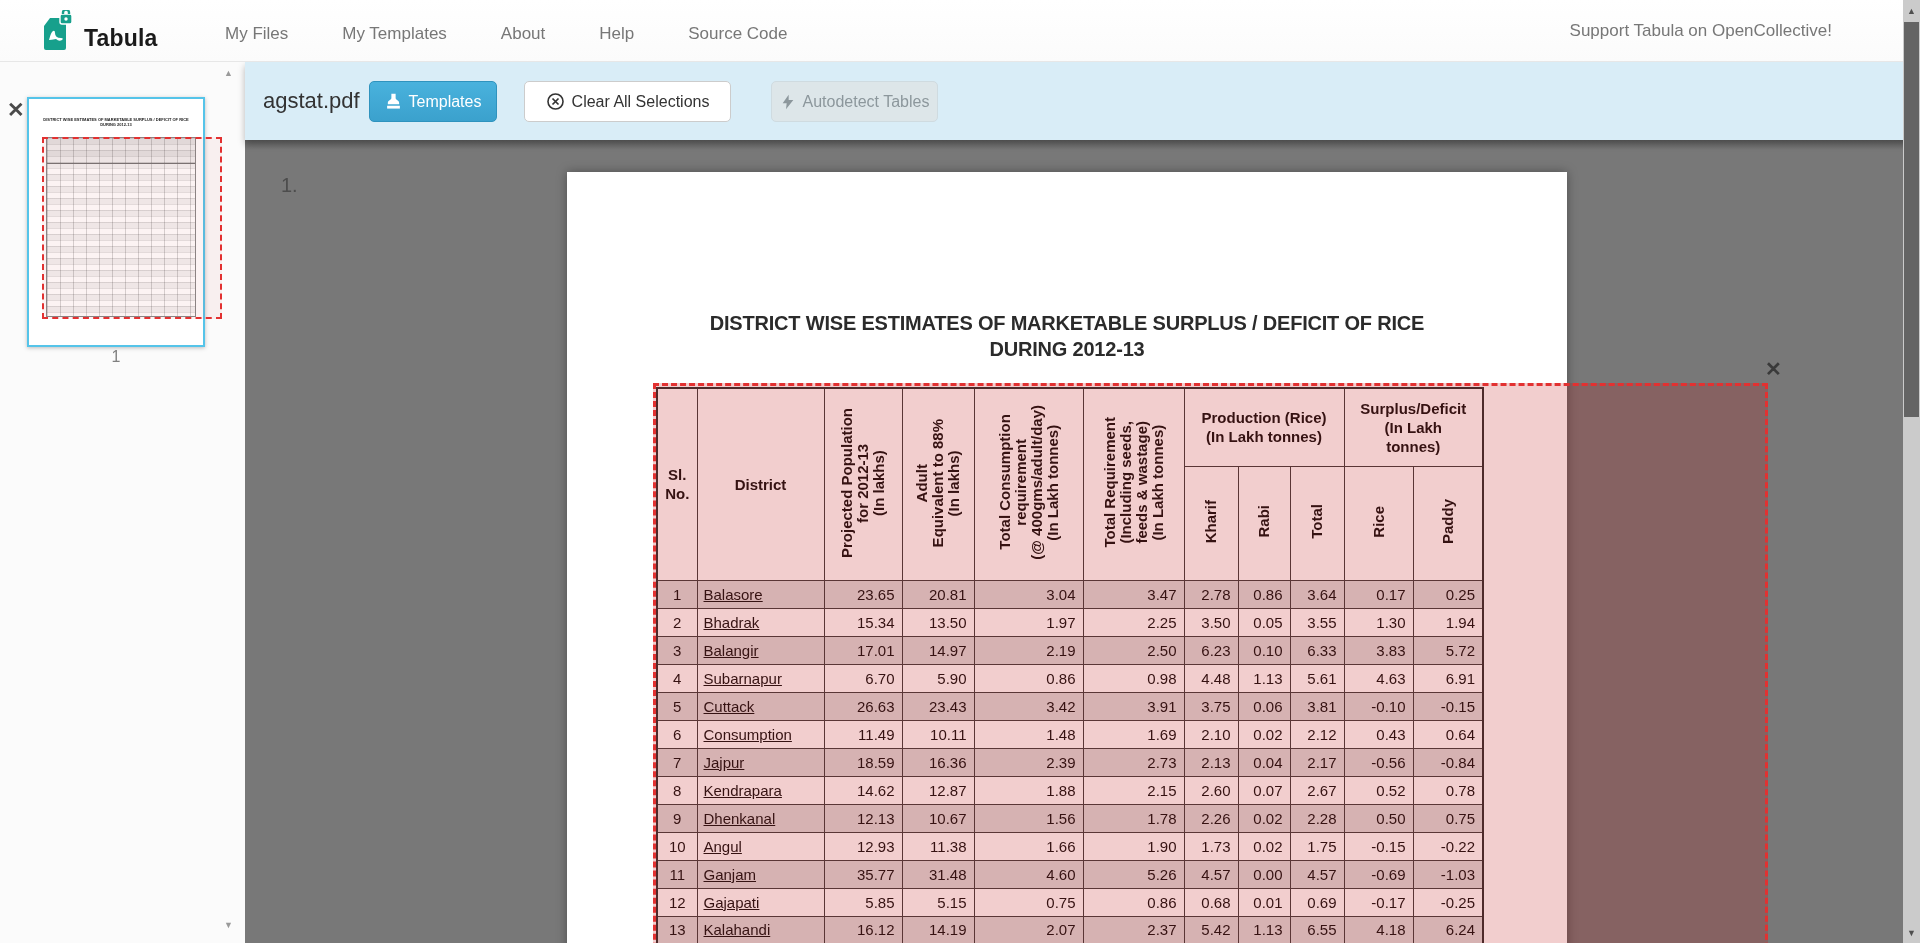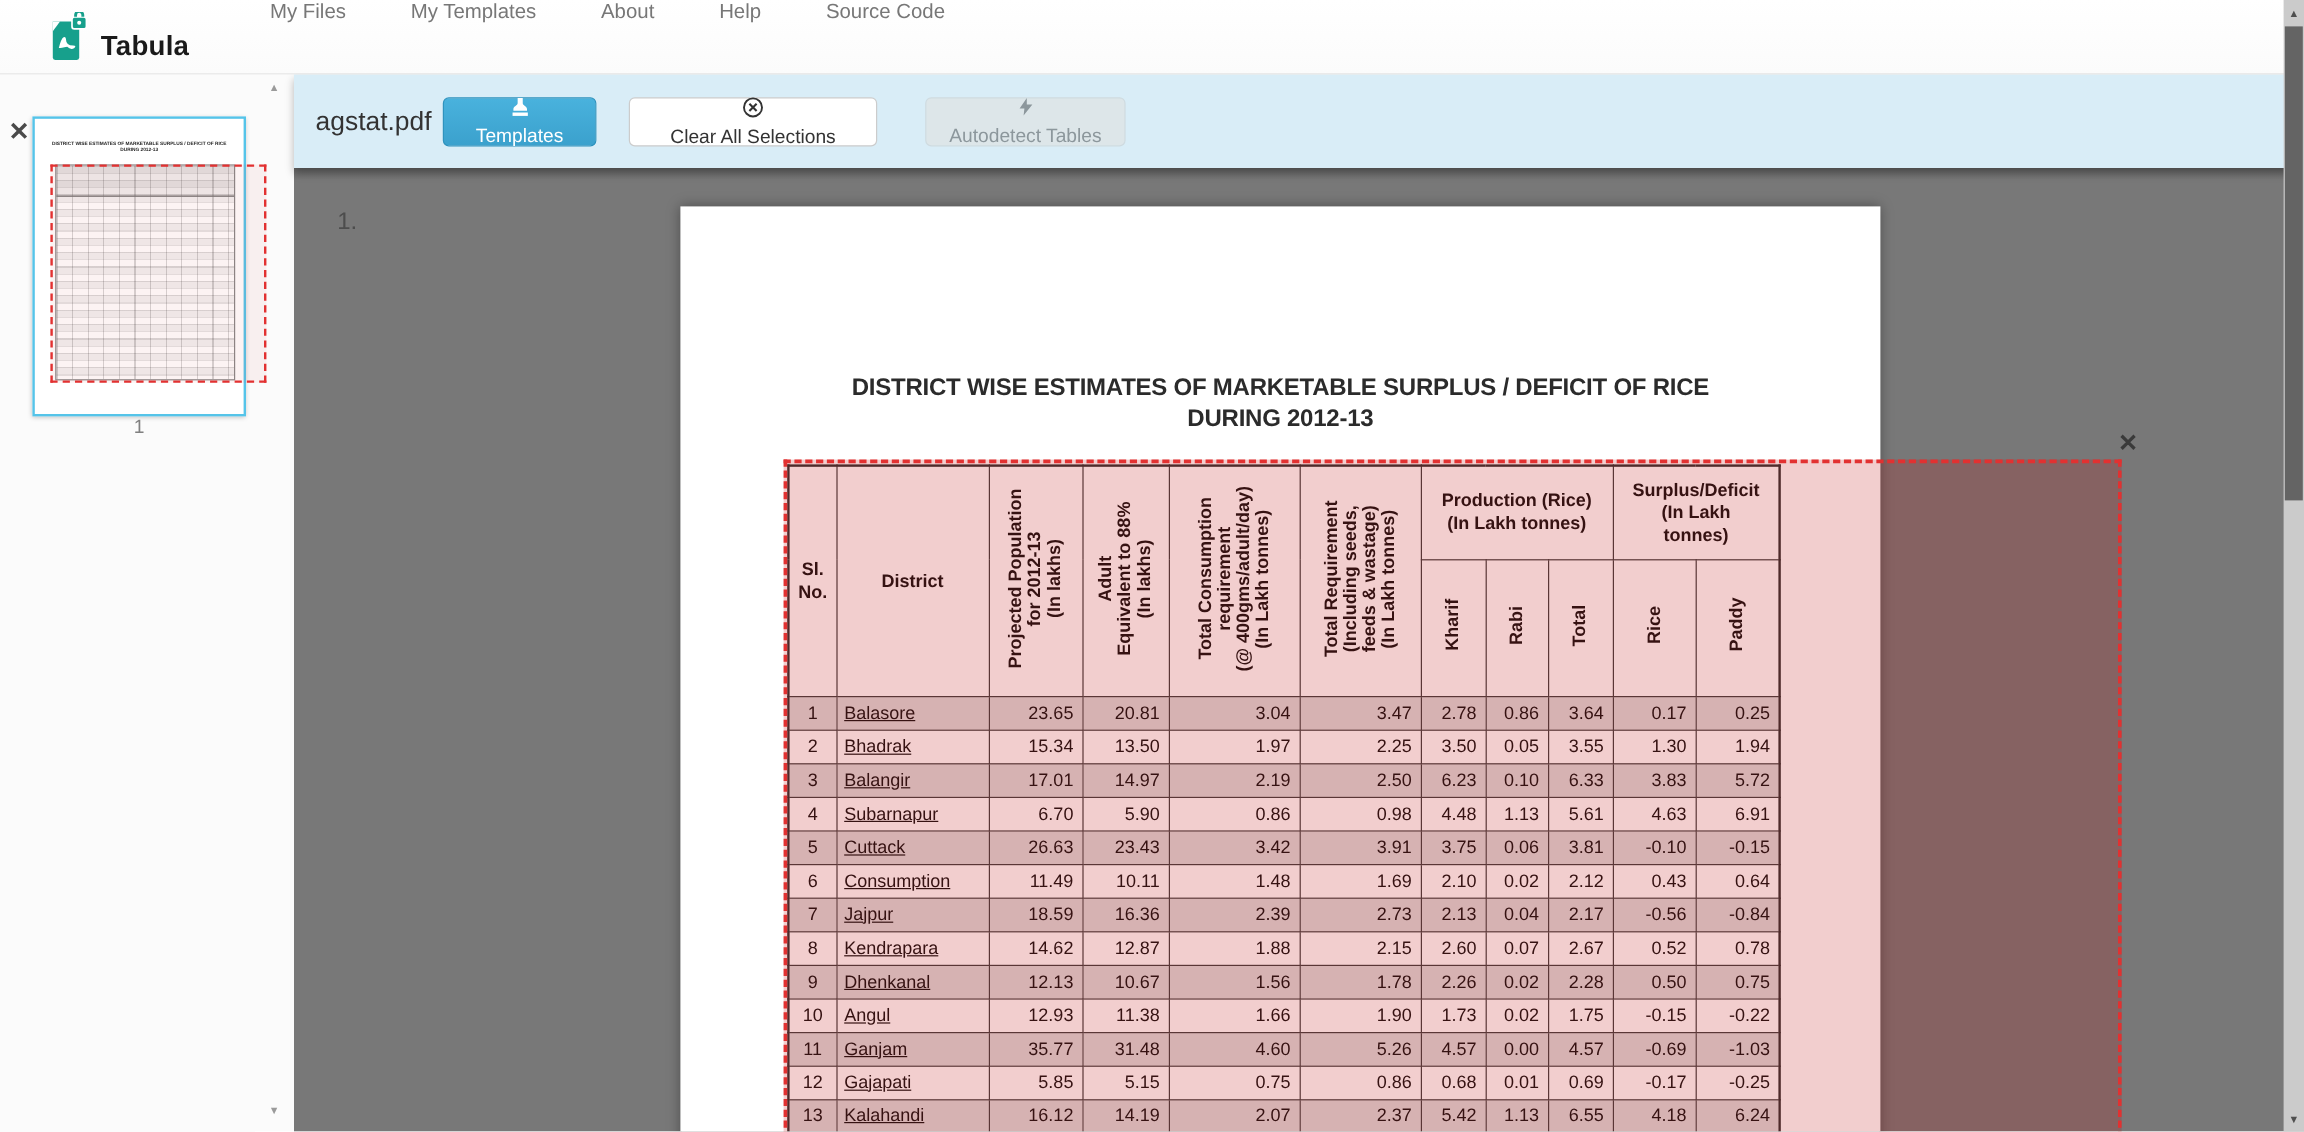--- a/index.html
+++ b/index.html
@@ -4,32 +4,32 @@
 <style>
   * { margin:0; padding:0; box-sizing:border-box; }
   html,body { width:1920px; height:943px; overflow:hidden; font-family:"Liberation Sans", sans-serif; background:#fff; }
   .screen { position:relative; width:1920px; height:943px; overflow:hidden; }
 
   
   .navbar { position:absolute; left:0; top:0; width:1920px; height:62px;
     background:linear-gradient(#ffffff,#fbfbfb); border-bottom:1px solid #e7e7e7; z-index:30; }
   .brand { position:absolute; left:38px; top:10px; display:flex; align-items:flex-end; gap:10px; }
   .brand-name { font-size:23px; font-weight:bold; color:#1a1a1a; letter-spacing:.2px; }
-  .nav-links { position:absolute; left:198px; top:0; height:68px; display:flex; }
+  .nav-links { position:absolute; left:198px; top:0; height:68px; display:flex; align-items:center; }
   .nav-link { color:#777; font-size:17px; padding:0 27px; cursor:pointer; white-space:nowrap; }
   .nav-support { position:absolute; right:88px; top:0; height:62px; display:flex; align-items:center;
     color:#777; font-size:17px; cursor:pointer; }
 
   
   .toolbar { position:absolute; left:245px; top:62px; width:1675px; height:78px; background:#d9edf7;
     z-index:20; box-shadow:0 4px 7px rgba(0,0,0,0.28); }
   .file-label { position:absolute; left:18px; top:0; height:78px; display:flex; align-items:center;
     color:#333; font-size:22px; }
   .btn { position:absolute; top:19px; height:41px; border-radius:5px; display:flex; align-items:center;
-    justify-content:center; gap:7px; font-size:16px; cursor:pointer; white-space:nowrap;flex-direction:column; }
+    justify-content:center; gap:7px; font-size:16px; cursor:pointer; white-space:nowrap; }
   .btn-templates { left:124px; width:128px; background:linear-gradient(#49b2dd,#3ba1cd);
     border:1px solid #2f93be; color:#fff; }
   .btn-clear { left:279px; width:207px; background:#fff; border:1px solid #ccc; color:#333; }
   .btn-autodetect { left:526px; width:167px; background:#dde6e9; border:1px solid #cfdbe0; color:#8c979c; }
   .btn-export { left:1300px; width:306px; background:linear-gradient(#54b154,#4aa24a);
     border:1px solid #419441; color:#fff; font-weight:bold; }
 
   
   .sidebar { position:absolute; left:0; top:62px; width:245px; height:881px; background:#fbfbfb; z-index:10; }
   .thumb-close { position:absolute; left:7px; top:36px; font-size:21px; font-weight:bold; color:#4a4a4a; cursor:pointer; }
@@ -111,20 +111,21 @@
       </span>
       <span class="brand-name">Tabula</span>
     </div>
     <div class="nav-links">
       <span class="nav-link">My Files</span>
       <span class="nav-link">My Templates</span>
       <span class="nav-link">About</span>
       <span class="nav-link">Help</span>
       <span class="nav-link">Source Code</span>
     </div>
+    <span class="nav-support">Support Tabula on OpenCollective!</span>
   </div>
 
   <div class="toolbar">
     <span class="file-label">agstat.pdf</span>
 
     <div class="btn btn-templates">
       <span>
         <svg class="icon-svg" width="17" height="17" viewBox="0 0 24 24">
           <path d="M9 1 h6 v6 c0 3 5 3 5 7 v2 H4 v-2 c0-4 5-4 5-7 Z" fill="#ffffff"></path>
           <rect x="3" y="18" width="18" height="4" fill="#ffffff"></rect>

